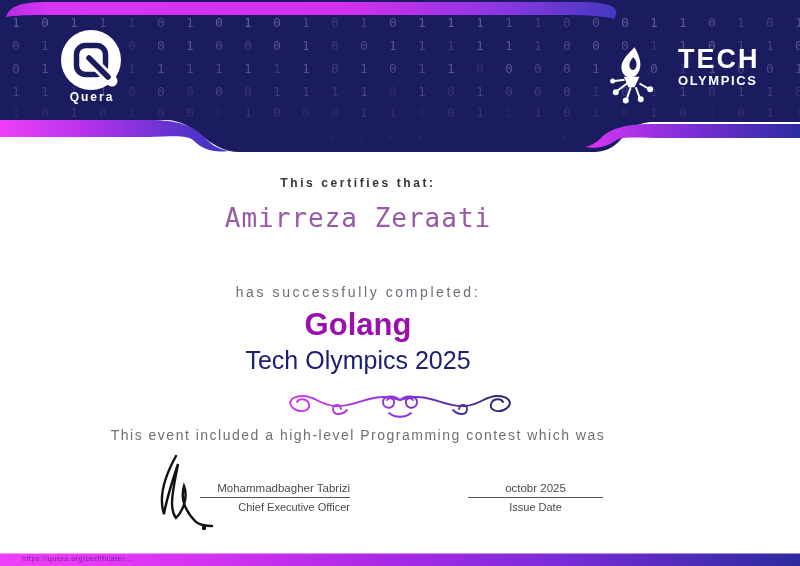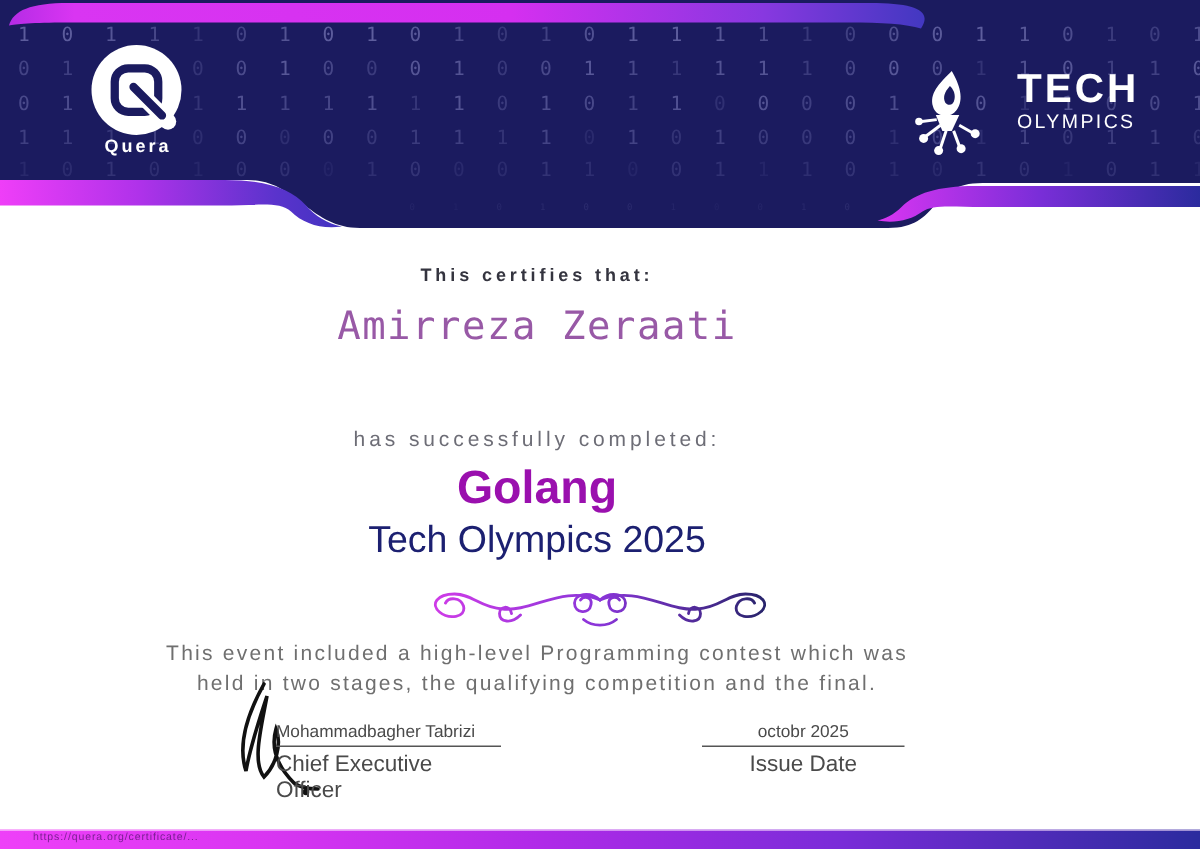--- a/index.html
+++ b/index.html
@@ -11,37 +11,37 @@
   
   #header-svg{position:absolute;left:0;top:0;}
   .quera-logo{position:absolute;left:58px;top:28px;}
   .quera-wordmark{
     position:absolute;left:50px;top:90px;width:84px;text-align:center;
     color:#ffffff;font-size:12px;font-weight:bold;letter-spacing:2px;
   }
   .tech-logo{position:absolute;left:606px;top:46px;display:flex;align-items:flex-start;}
   .tech-logo-text{margin-left:20px;color:#ffffff;}
   .tech-line1{font-size:27px;font-weight:bold;letter-spacing:2px;line-height:26px;}
-  .tech-line2{font-size:13px;font-weight:normal;letter-spacing:1.6px;margin-top:1px;}
+  .tech-line2{font-size:13px;font-weight:bold;letter-spacing:1.6px;margin-top:1px;}
   
   .center-text{left:0;width:716px;text-align:center;}
   .certifies{top:176px;font-size:12px;font-weight:bold;letter-spacing:2.6px;color:#34343f;}
   .recipient{top:203px;font-family:"DejaVu Sans Mono", monospace;font-size:26px;letter-spacing:1px;color:#9859a6;}
   .completed{top:284px;font-size:14px;font-weight:500;letter-spacing:2.6px;color:#6d6d76;}
   .course{top:307px;font-size:31px;font-weight:bold;color:#9a10ae;}
   .event{top:346px;font-size:25px;font-weight:400;color:#1c2071;}
   .flourish{position:absolute;left:285px;top:390px;}
   .description{top:426px;font-size:14px;letter-spacing:1.5px;line-height:19.5px;color:#6f6f6f;}
   
   .signature-svg{position:absolute;left:148px;top:452px;}
-  .sign-block{position:absolute;left:184px;top:482px;width:150px;text-align:left;color:#4a4a4a;}
+  .sign-block{position:absolute;left:200px;top:482px;width:150px;text-align:right;color:#4a4a4a;}
   .date-block{position:absolute;left:468px;top:482px;width:135px;text-align:center;color:#4a4a4a;}
   .over-line{font-size:11.5px;padding-bottom:3px;}
   .rule{border:0;border-top:1.4px solid #555;margin:0;}
-  .under-line{font-size:15px;padding-top:3px;}
+  .under-line{font-size:11px;padding-top:3px;}
   
   .footer-bar{
     position:absolute;left:0;top:553px;width:800px;height:13px;
     background:linear-gradient(90deg,#ee40f8 0%,#d935f2 22%,#b02ae8 45%,#7a2cd8 70%,#2b2b9e 100%);
     border-top:1px solid rgba(255,230,255,0.55);
     box-sizing:border-box;
   }
   .verify-url{
     position:absolute;left:22px;top:1px;font-size:7px;letter-spacing:0.6px;
     color:rgba(30,5,60,0.55);filter:blur(0.4px);white-space:nowrap;
@@ -295,21 +295,20 @@
       <path d="M115,10 C108,4 98,6 98,12 C98,19 108,20 109,13 C110,8 104,7 102,10"></path>
       <path d="M115,10 C140,0 160,18 180,16 C195,15 200,6 212,6 C224,6 228,13 222,18 C216,23 204,22 206,14 C208,8 216,8 218,12"></path>
       <path d="M168,20 C174,26 182,25 182,19 C182,14 175,13 174,19"></path>
       <path d="M115,10 C122,4 132,6 132,12 C132,19 122,20 121,13 C120,8 126,7 128,10"></path>
       <path d="M104,23 C110,28 120,28 126,23"></path>
     </g>
   </svg>
 
   <div class="abs center-text description">
     <div>This event included a high-level Programming contest which was</div>
-    <div>held in two stages, the qualifying competition and the final.</div>
   </div>
 
   <svg class="signature-svg" width="74" height="80" viewBox="0 0 74 80">
     <path fill="none" stroke="#111111" stroke-width="2.4" stroke-linecap="round" d="M28,4 C18,22 10,44 16,62 C18,50 24,30 30,12 C26,34 20,56 28,66 C36,58 40,44 36,34 C32,48 38,60 48,70 C52,73 58,74 64,74"></path>
     <circle cx="56" cy="76" r="2.2" fill="#111111"></circle>
   </svg>
 
   <div class="sign-block">
     <div class="over-line">Mohammadbagher Tabrizi</div>
     <hr class="rule">

